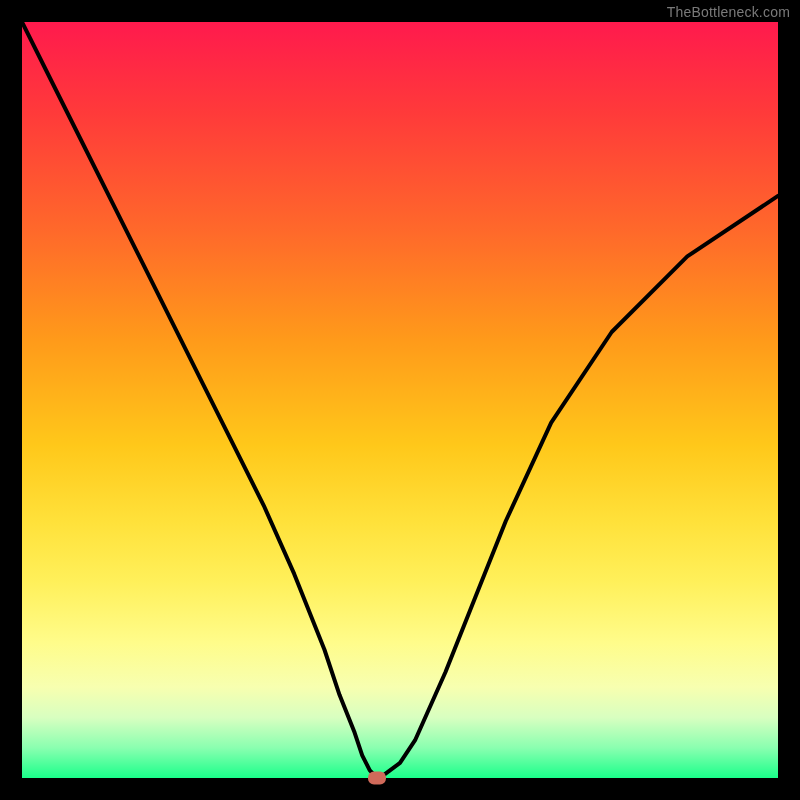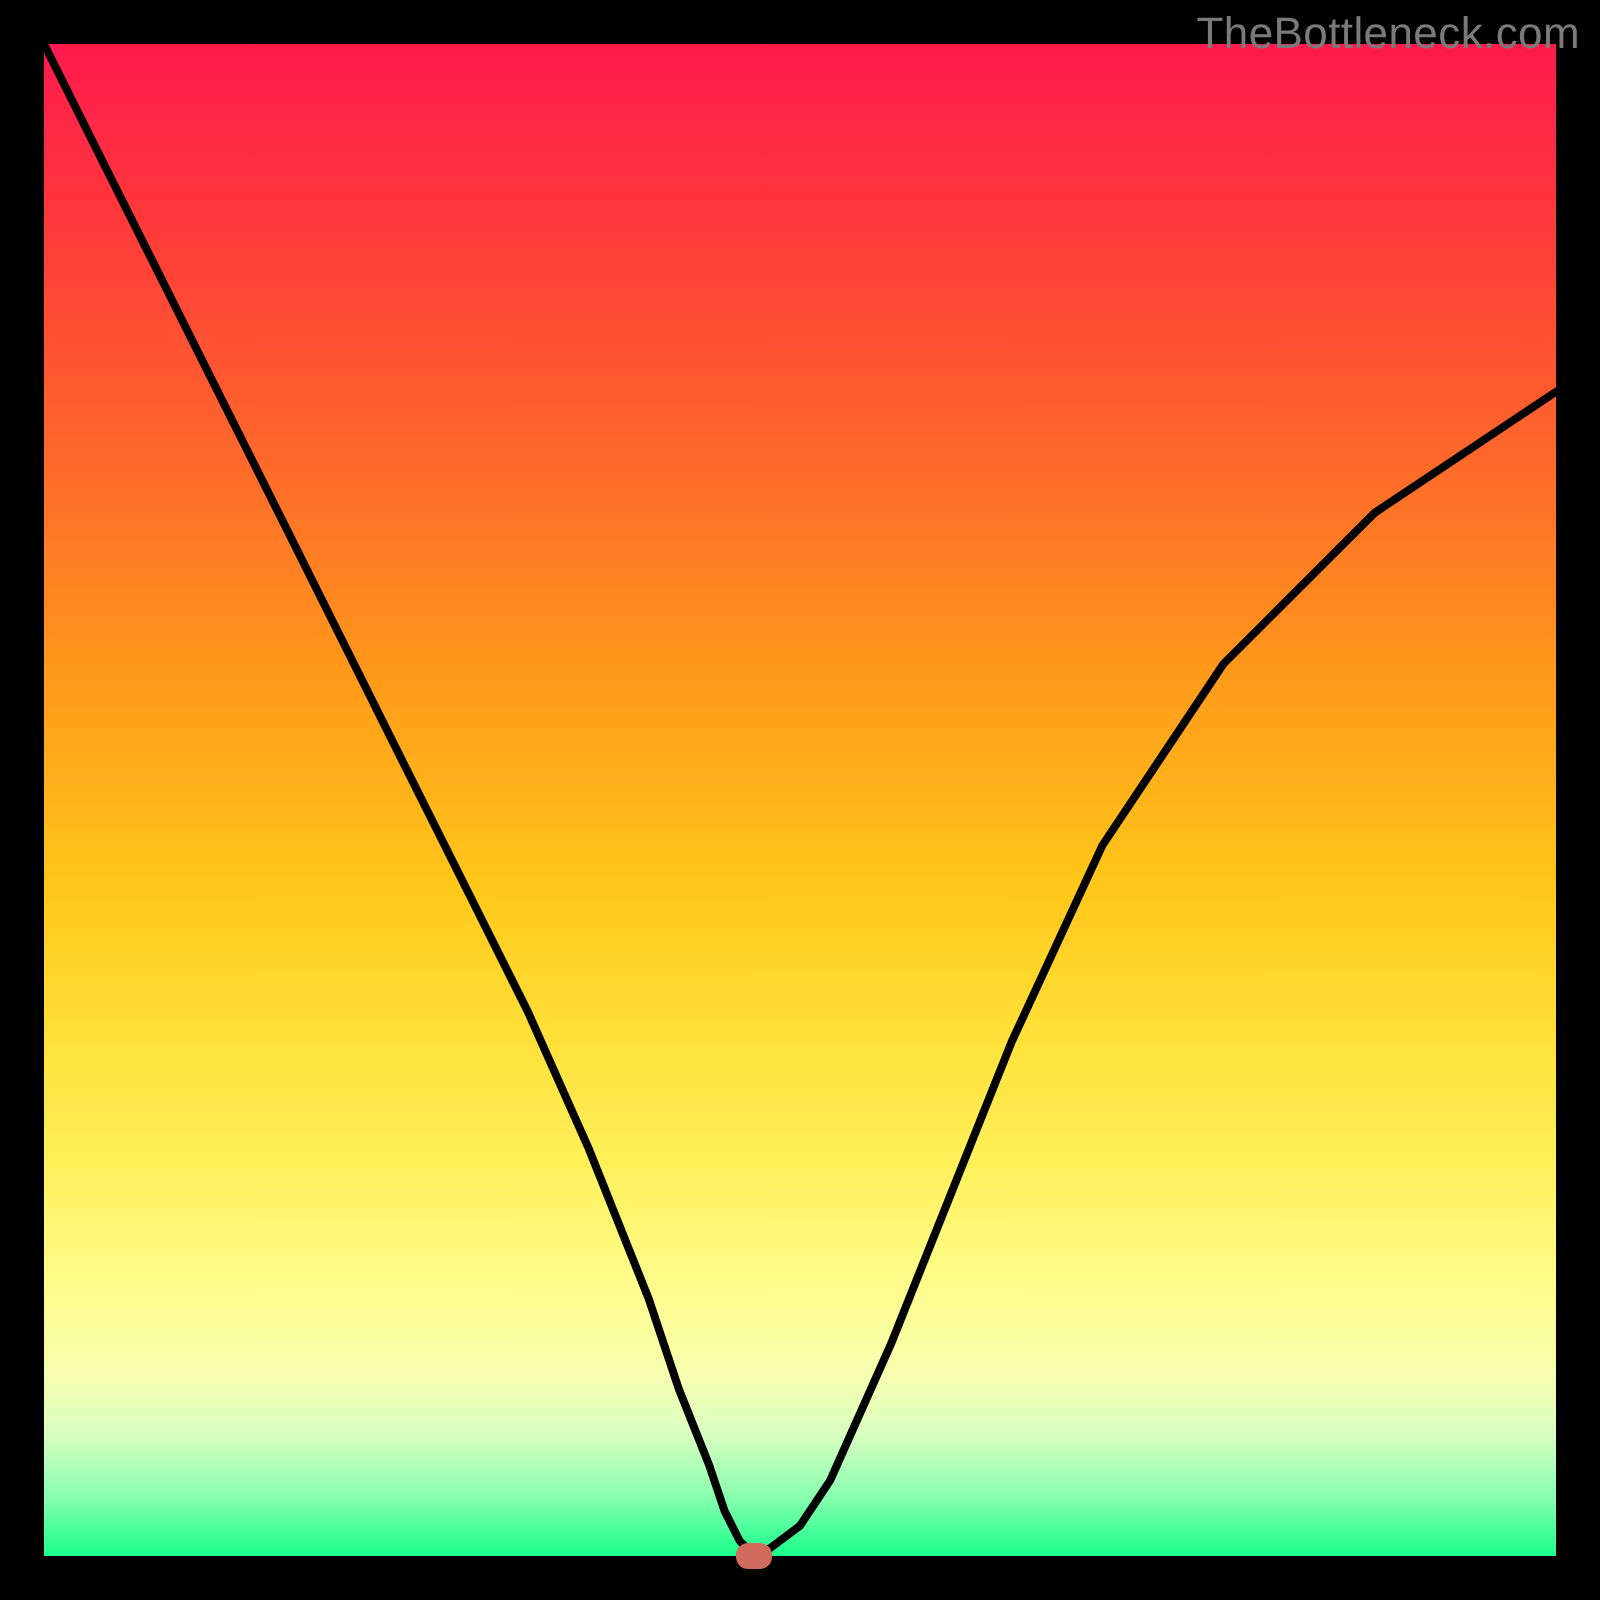--- a/index.html
+++ b/index.html
@@ -60,21 +60,21 @@
     height: 13px;
     background: #d06a5a;
     border-radius: 6px;
     transform: translate(-50%, -50%);
   }
   .watermark {
     position: absolute;
     top: 4px;
     right: 10px;
     color: #7a7a7a;
-    font-size: 22px;
+    font-size: 14px;
     font-weight: 500;
     letter-spacing: 0.2px;
     user-select: none;
   }
 </style>
 </head>
 <body>
 
 <div class="frame">
 

